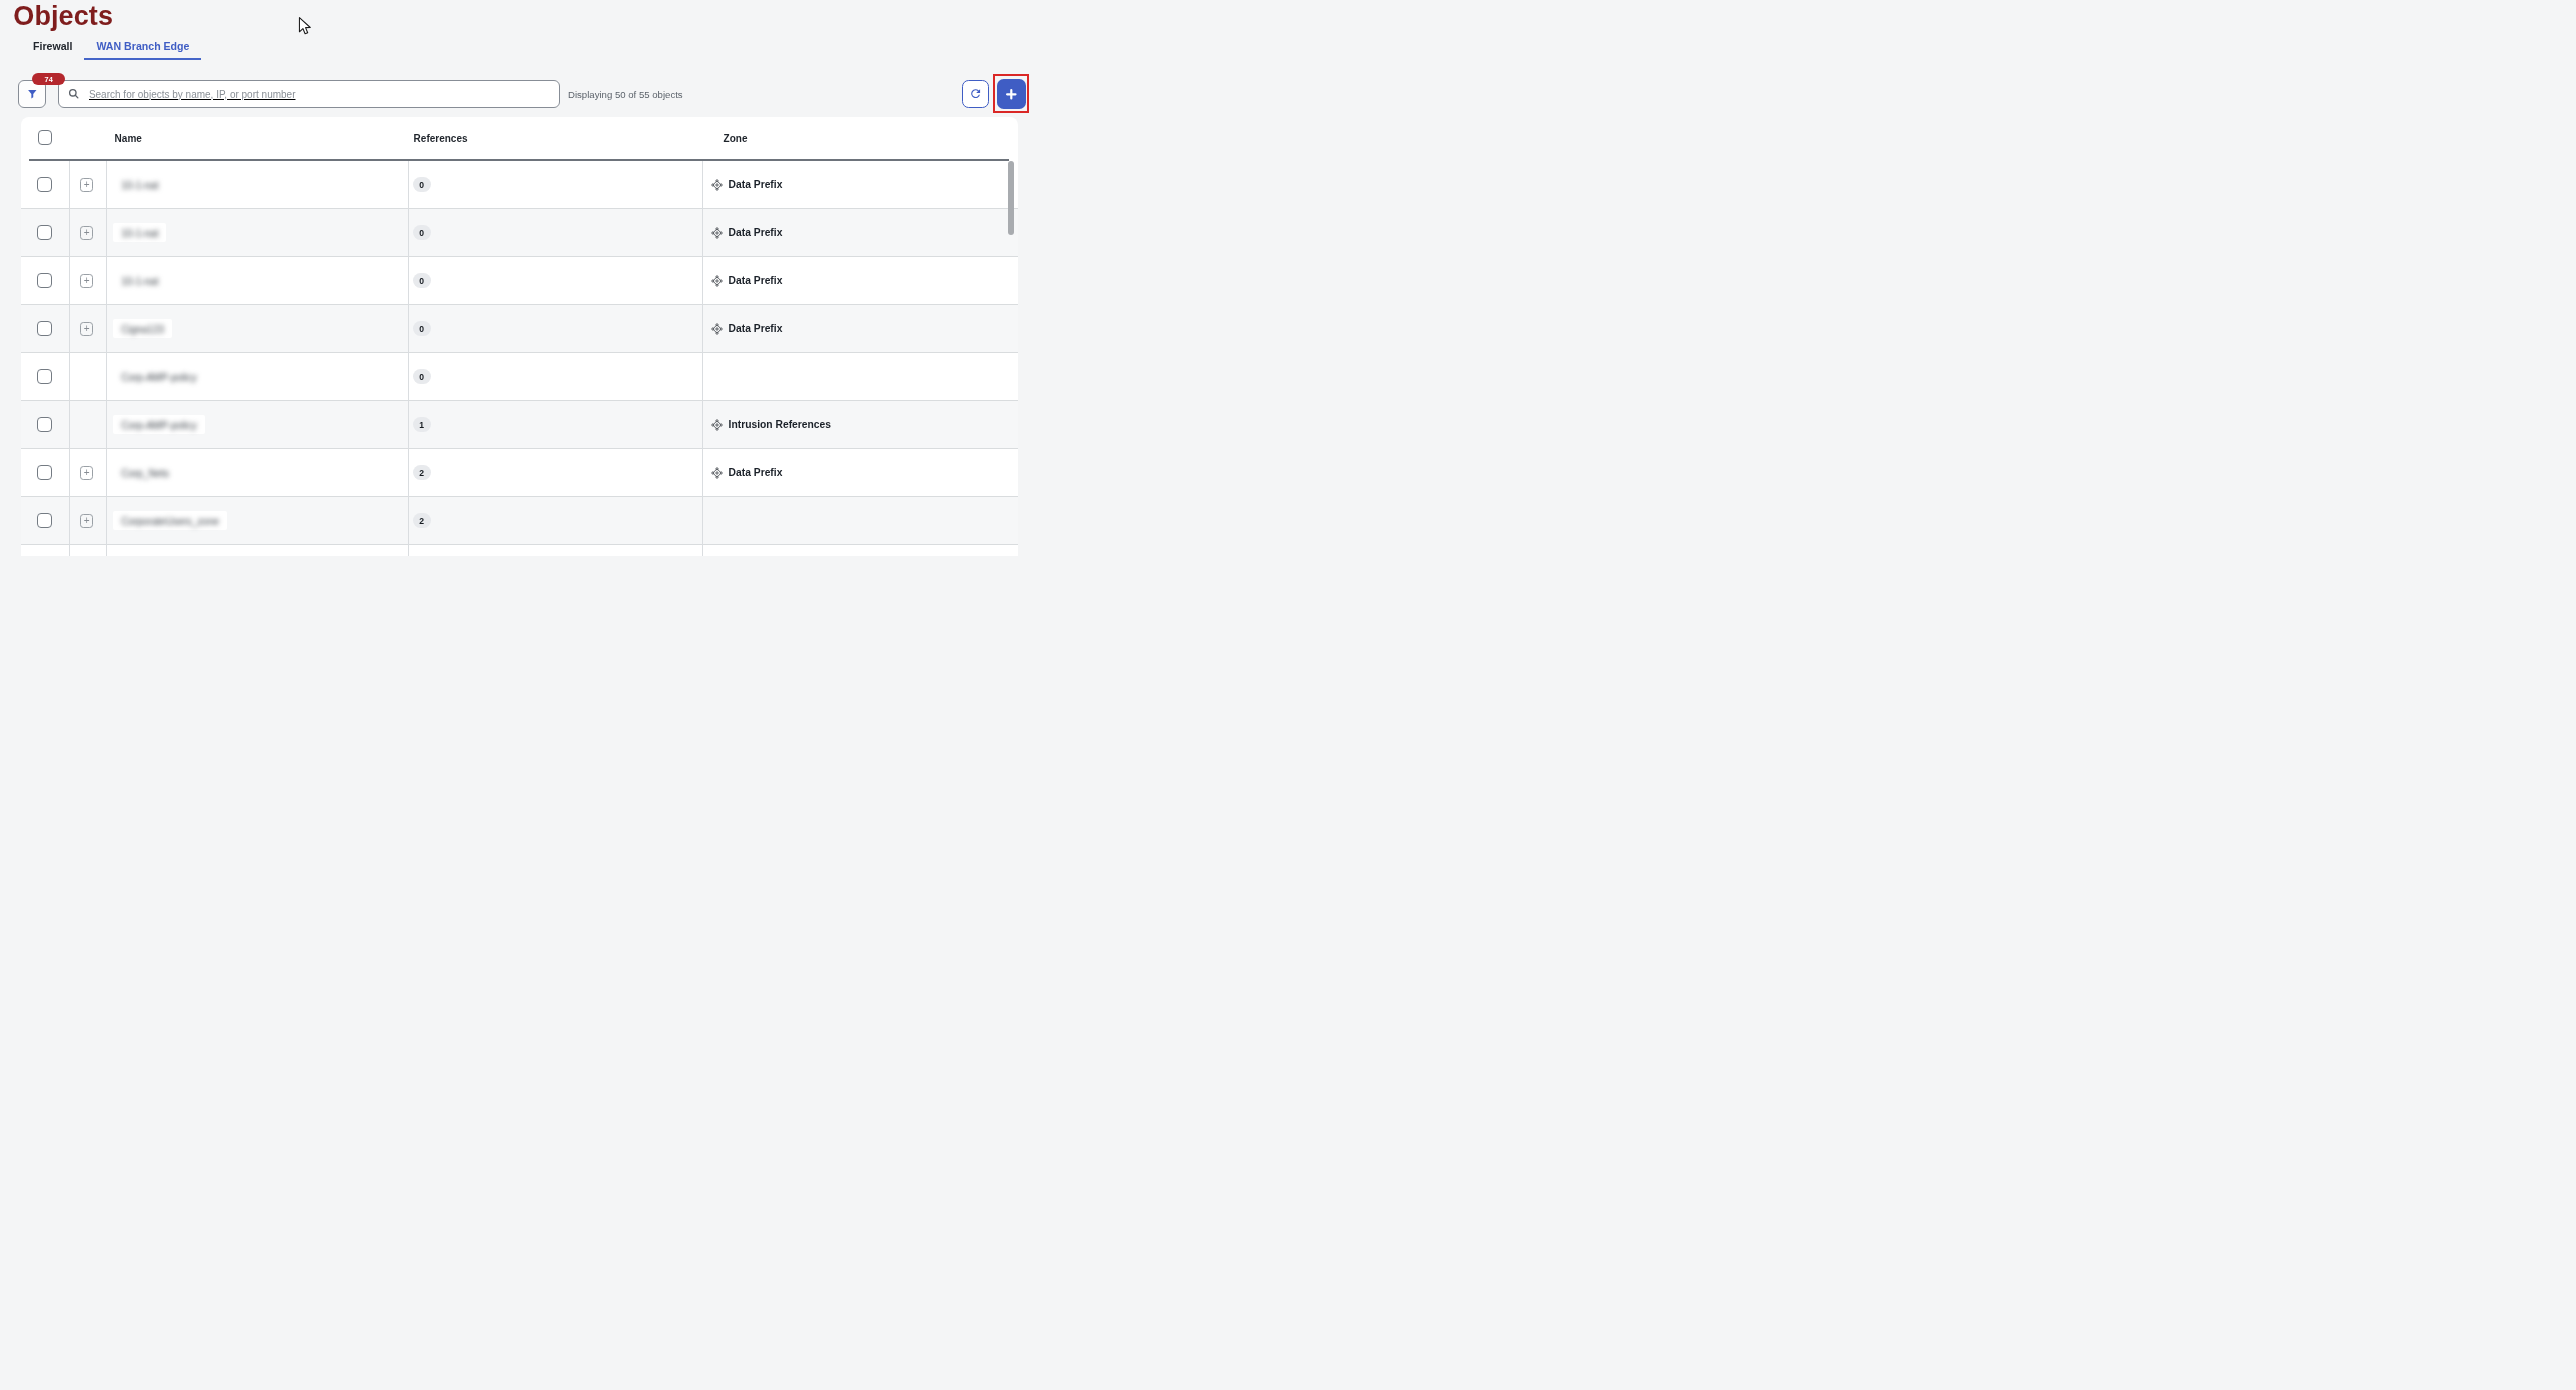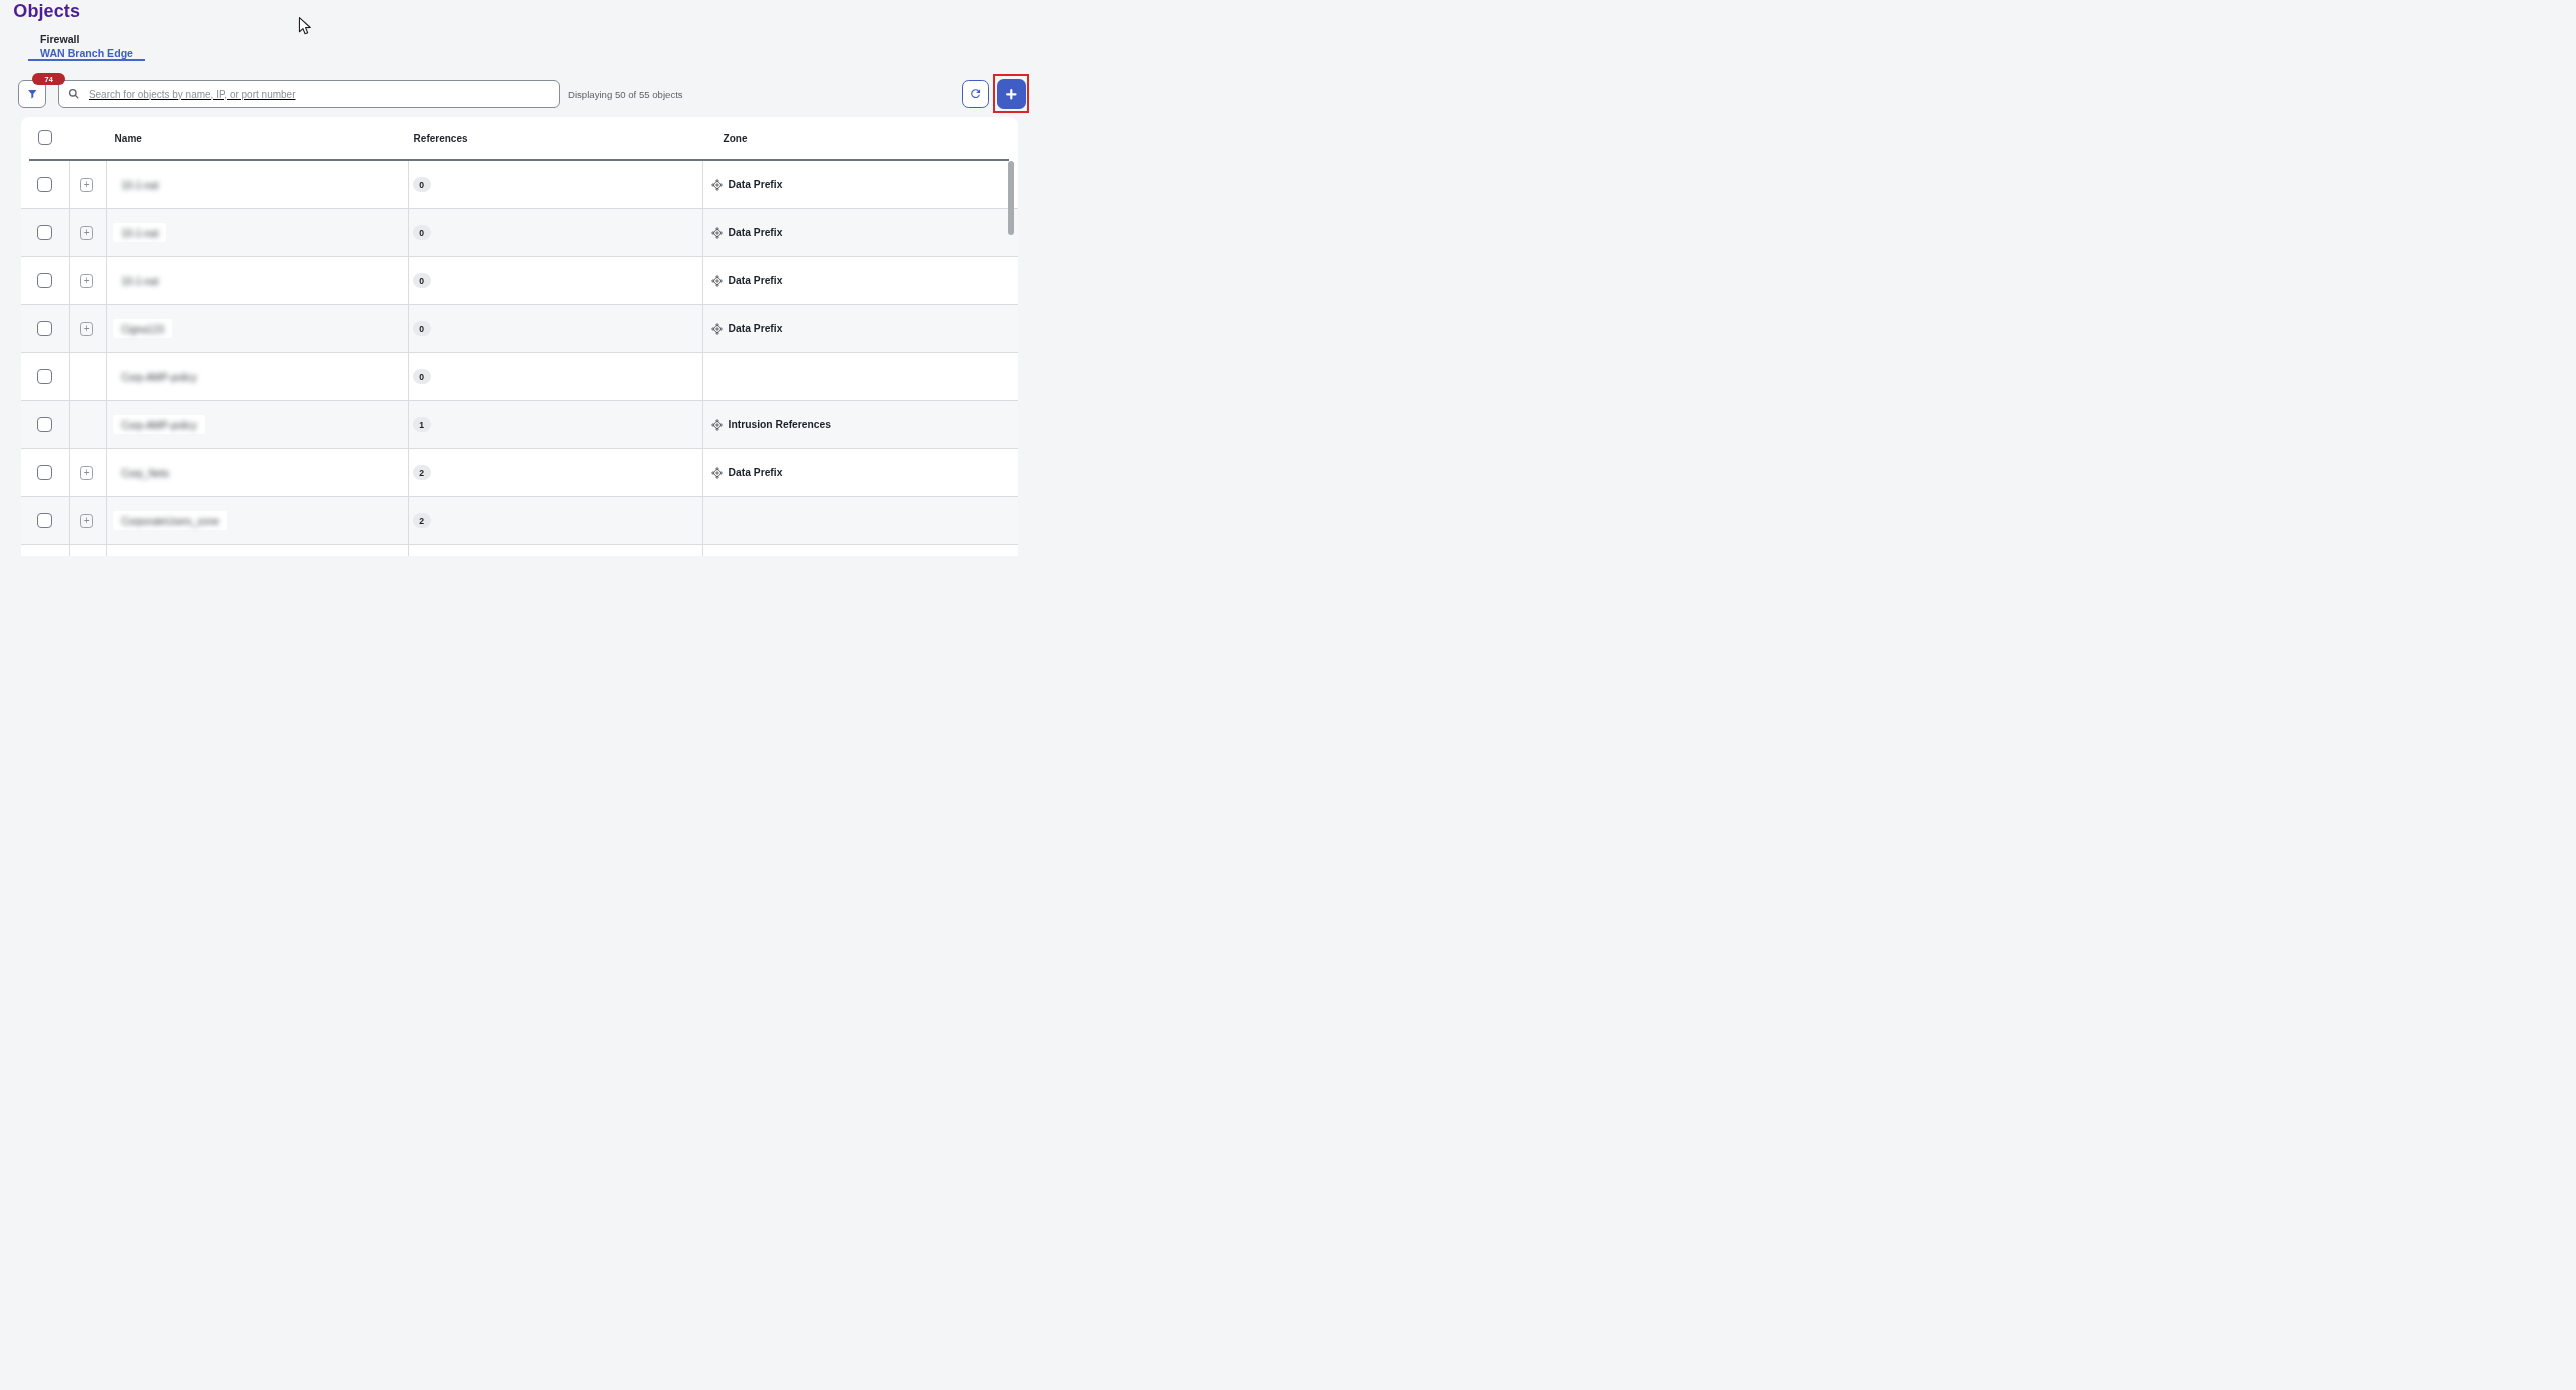--- a/index.html
+++ b/index.html
@@ -1,21 +1,21 @@
 <!DOCTYPE html>
 <html style="font-size:10.6px"><head>
 <meta charset="utf-8">
 <style>
   html,body{margin:0;padding:0;width:1030px;height:556px;overflow:hidden;
     font-family:"Liberation Sans",sans-serif;background:#f4f5f6;}
   .stage{position:relative;width:1030px;height:556px;}
 
   
-  .page-title{position:absolute;left:13.3px;top:1.3px;font-size:18px;font-weight:800;color:#4c1d95;letter-spacing:0.1px;}
-  .tabs{position:absolute;left:28px;top:33px;display:flex;height:27px;flex-direction:column;}
+  .page-title{position:absolute;left:13.3px;top:1.3px;font-size:27px;font-weight:800;color:#7f1d1d;letter-spacing:0.1px;}
+  .tabs{position:absolute;left:21px;top:33px;display:flex;height:27px;}
   .tab{padding:0 12px;font-size:10.6px;font-weight:600;color:#22272e;display:flex;align-items:center;cursor:pointer;border-bottom:2.7px solid transparent;}
   .tab.active{color:#3f5dc4;border-bottom-color:#4565c8;}
 
   
   .filter-btn{position:absolute;left:18px;top:80px;width:28px;height:28px;background:#fdfdfd;border:1.3px solid #878d96;border-radius:6px;display:flex;align-items:center;justify-content:center;box-sizing:border-box;cursor:pointer;}
   .filter-badge{position:absolute;left:32px;top:73px;min-width:11.3px;height:12px;padding:0 11px;background:#b4272d;color:#fff;font-size:7.3px;font-weight:700;border-radius:6.6px;display:flex;align-items:center;justify-content:center;z-index:3;}
   .searchbox{position:absolute;left:58px;top:80px;width:502px;height:28px;background:#fff;border:1.3px solid #878d96;border-radius:6px;box-sizing:border-box;display:flex;align-items:center;text-decoration:underline;}
   .searchbox input{border:none;outline:none;flex:1;font-size:10px;color:#30363d;background:transparent;font-family:"Liberation Sans",sans-serif;}
   .searchbox input::placeholder{color:#8a9097;}
   .search-ic{margin:0 6.6px 0 8px;display:flex;}

